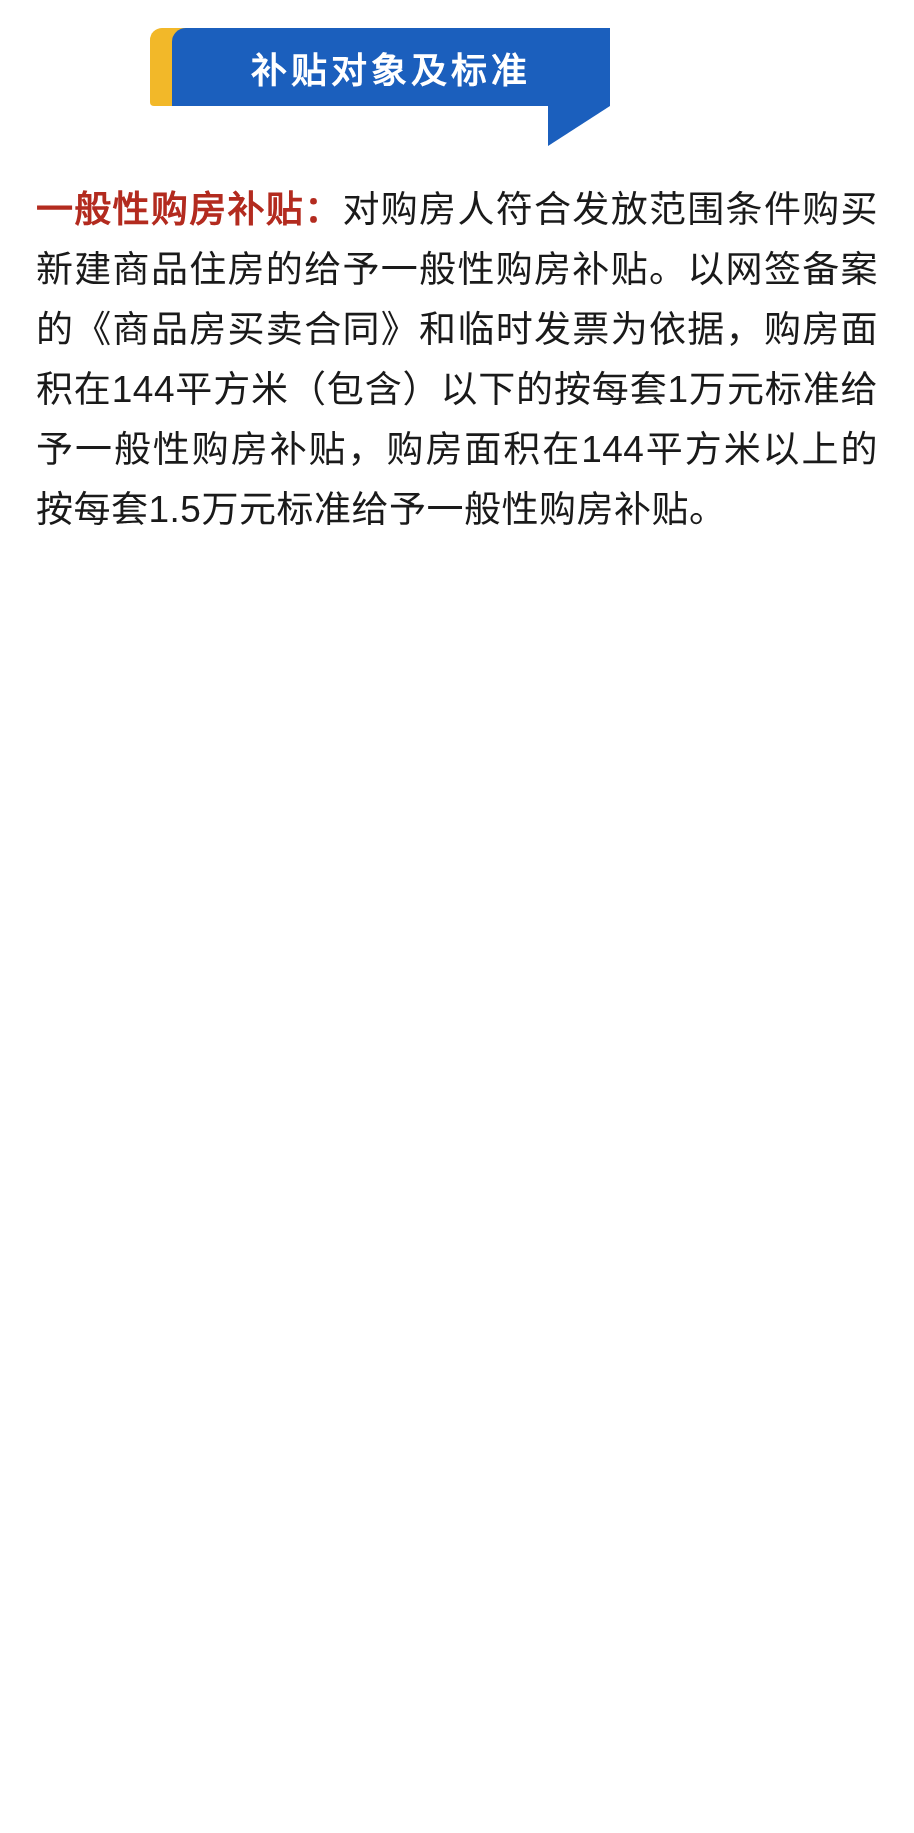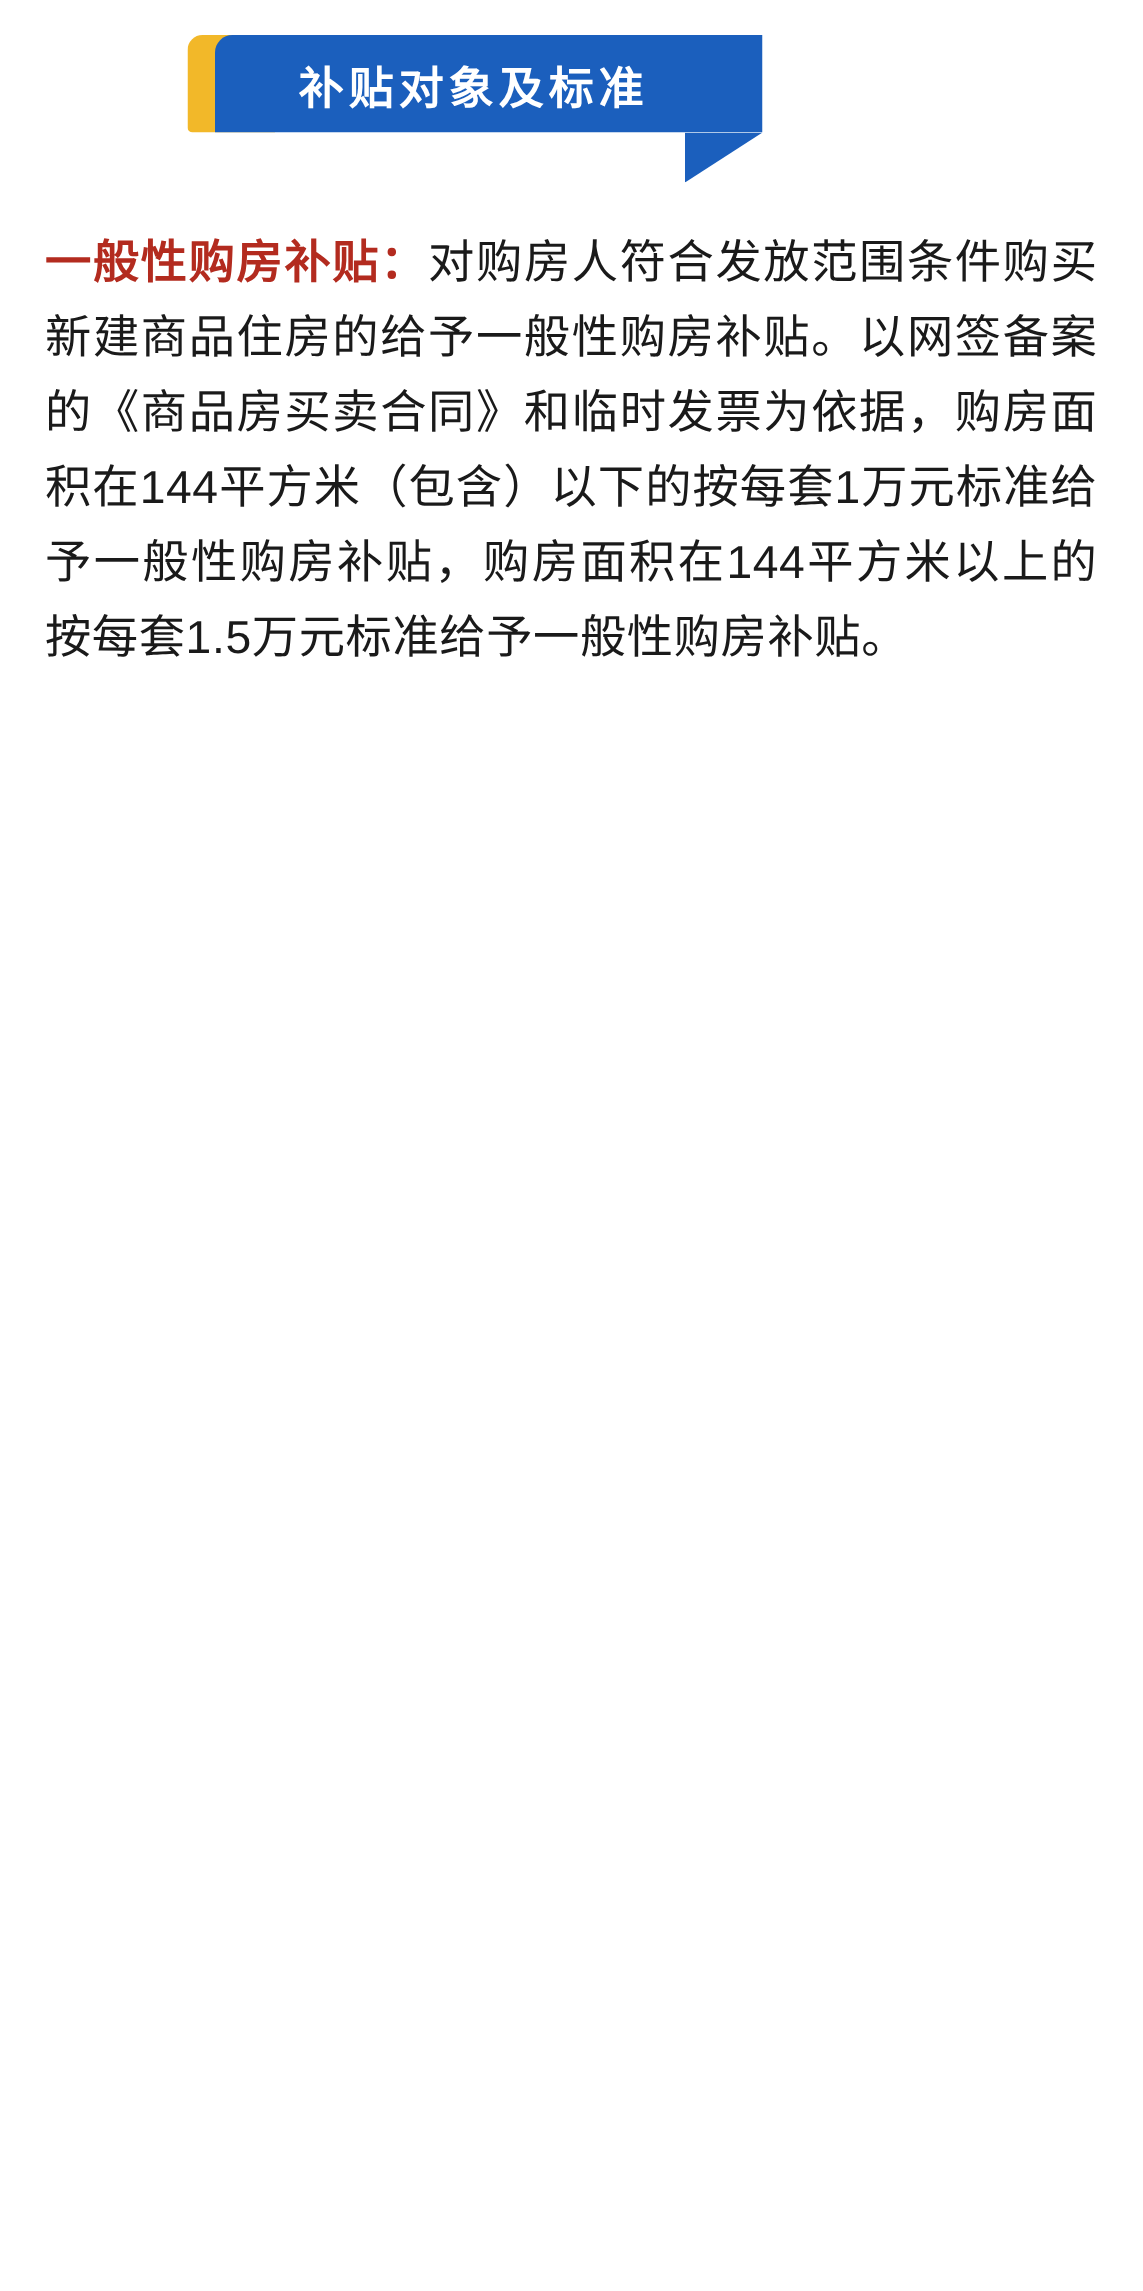--- a/index.html
+++ b/index.html
@@ -69,21 +69,21 @@
     left: 398px;
     top: 78px;
     width: 62px;
     height: 40px;
     background: #1b5fbd;
     clip-path: polygon(0 0, 100% 0, 0 100%);
   }
 
   .banner-title {
     position: absolute;
-    left: 10px;
+    left: 22px;
     top: 0px;
     width: 438px;
     height: 78px;
     display: flex;
     align-items: center;
     justify-content: center;
     color: #ffffff;
     font-size: 36px;
     font-weight: bold;
     letter-spacing: 4px;

